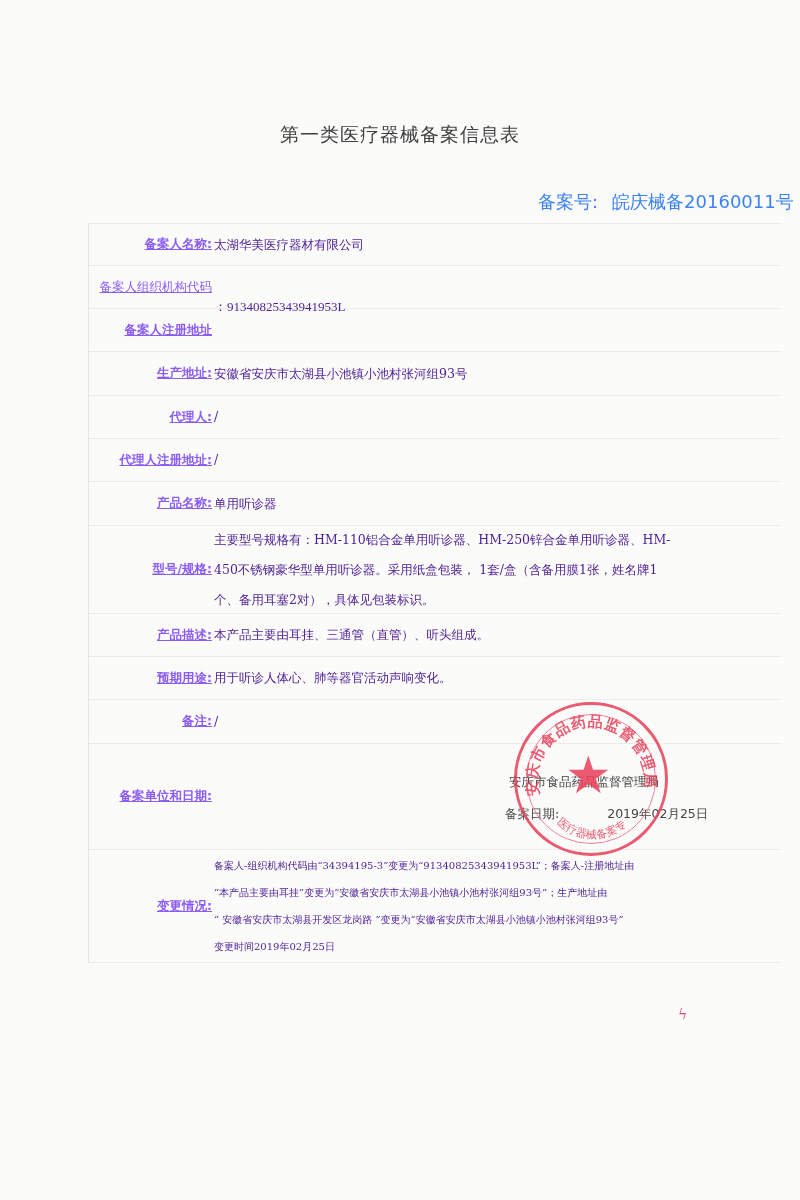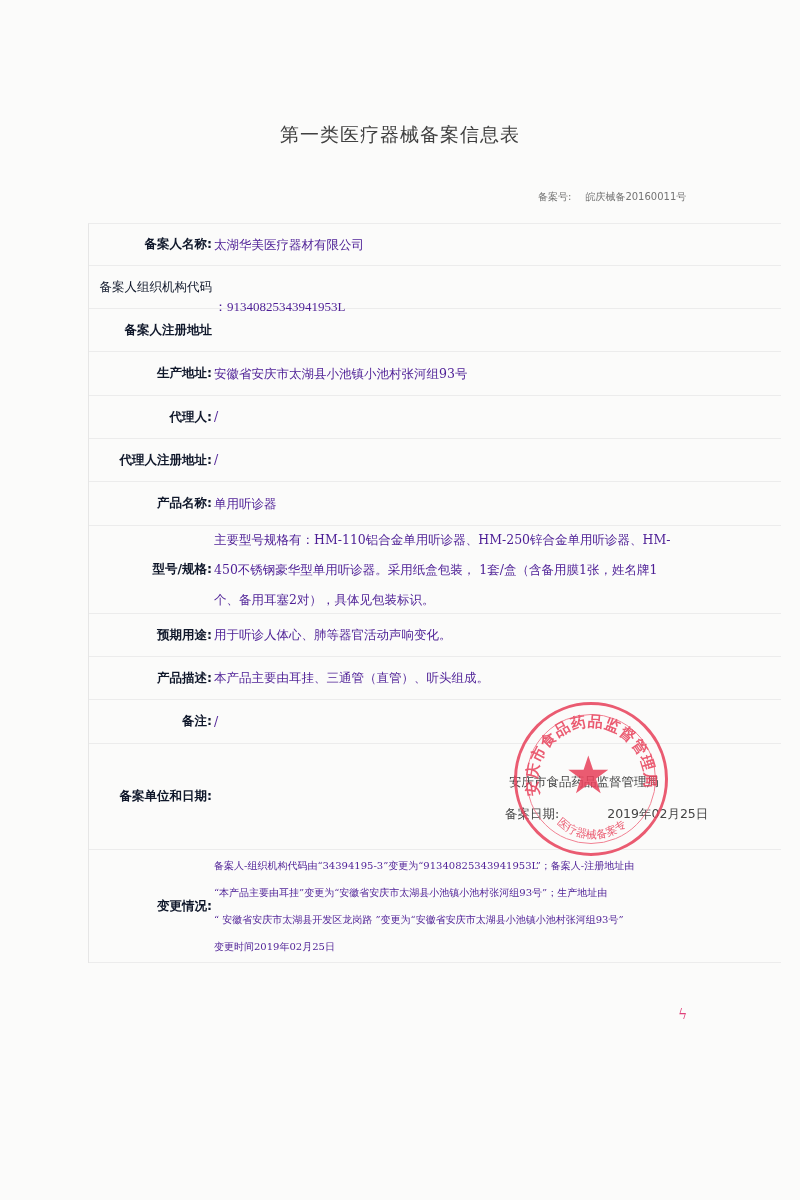--- a/index.html
+++ b/index.html
@@ -7,32 +7,32 @@
     width:800px; height:1200px; position:relative; overflow:hidden;
     background:#fbfbfa;
     font-family: "DejaVu Serif", "Liberation Serif", serif;
     color:#2a2a2a;
   }
   .title {
     position:absolute; left:0; width:800px; top:122px; text-align:center;
     font-family:"DejaVu Sans", sans-serif; font-size:19px; letter-spacing:1px; color:#404040;
   }
   .record-no {
-    position:absolute; left:538px; top:190px; font-size:10px; color:#737373;
+    position:absolute; left:538px; top:190px; font-size:18px; color:#3b82f6;
     font-family:"DejaVu Sans", sans-serif;
   }
   .record-no .lbl { margin-right:14px; }
   .table {
     position:absolute; left:88px; top:223px; width:692px;
     border-left:1px solid #e6e6e6; border-top:1px solid #ececec;
   }
   .row { position:relative; border-bottom:1px solid #ececec; display:flex; align-items:center; }
   .label {
     width:123px; flex:0 0 123px; text-align:right; font-weight:bold;
-    font-size:12.5px; color:#0f172a; font-family:"DejaVu Sans", sans-serif;
+    font-size:12.5px; color:#8b5cf6; font-family:"DejaVu Sans", sans-serif;text-decoration:underline;
   }
   .value { padding-left:2px; font-size:12.5px; color:#4c1d95; line-height:20px; }
   .value.mono { font-family:Liberation Serif, serif; font-size:13px;margin-top:40px; }
   .multi { line-height:30px; }
   .change { line-height:27px; font-size:10px; }
   .seal {
     position:absolute; left:514px; top:702px; width:148px; height:148px;
     border:3px solid #e8405a; border-radius:50%; opacity:0.85; pointer-events:none;
   }
   .seal .inner { position:absolute; left:9px; top:9px; right:9px; bottom:9px; border:1px solid #ef6c80; border-radius:50%; }
@@ -84,26 +84,26 @@
   </div>
   <div class="row" style="height:87px">
     <div class="label">型号/规格:</div>
     <div class="value multi">
       <div>主要型号规格有：HM-110铝合金单用听诊器、HM-250锌合金单用听诊器、HM-</div>
       <div>450不锈钢豪华型单用听诊器。采用纸盒包装， 1套/盒（含备用膜1张，姓名牌1</div>
       <div>个、备用耳塞2对），具体见包装标识。</div>
     </div>
   </div>
   <div class="row" style="height:42px">
+    <div class="label">产品描述:</div>
+    <div class="value">本产品主要由耳挂、三通管（直管）、听头组成。</div>
+  </div>
+  <div class="row" style="height:42px">
     <div class="label">预期用途:</div>
     <div class="value">用于听诊人体心、肺等器官活动声响变化。</div>
-  </div>
-  <div class="row" style="height:42px">
-    <div class="label">产品描述:</div>
-    <div class="value">本产品主要由耳挂、三通管（直管）、听头组成。</div>
   </div>
   <div class="row" style="height:43px">
     <div class="label">备注:</div>
     <div class="value">/</div>
   </div>
   <div class="row" style="height:105px">
     <div class="label">备案单位和日期:</div>
     <div class="unit-text" style="left:420px; top:30px">安庆市食品药品监督管理局</div>
     <div class="unit-text" style="left:416px; top:62px">
       <span>备案日期:</span>

